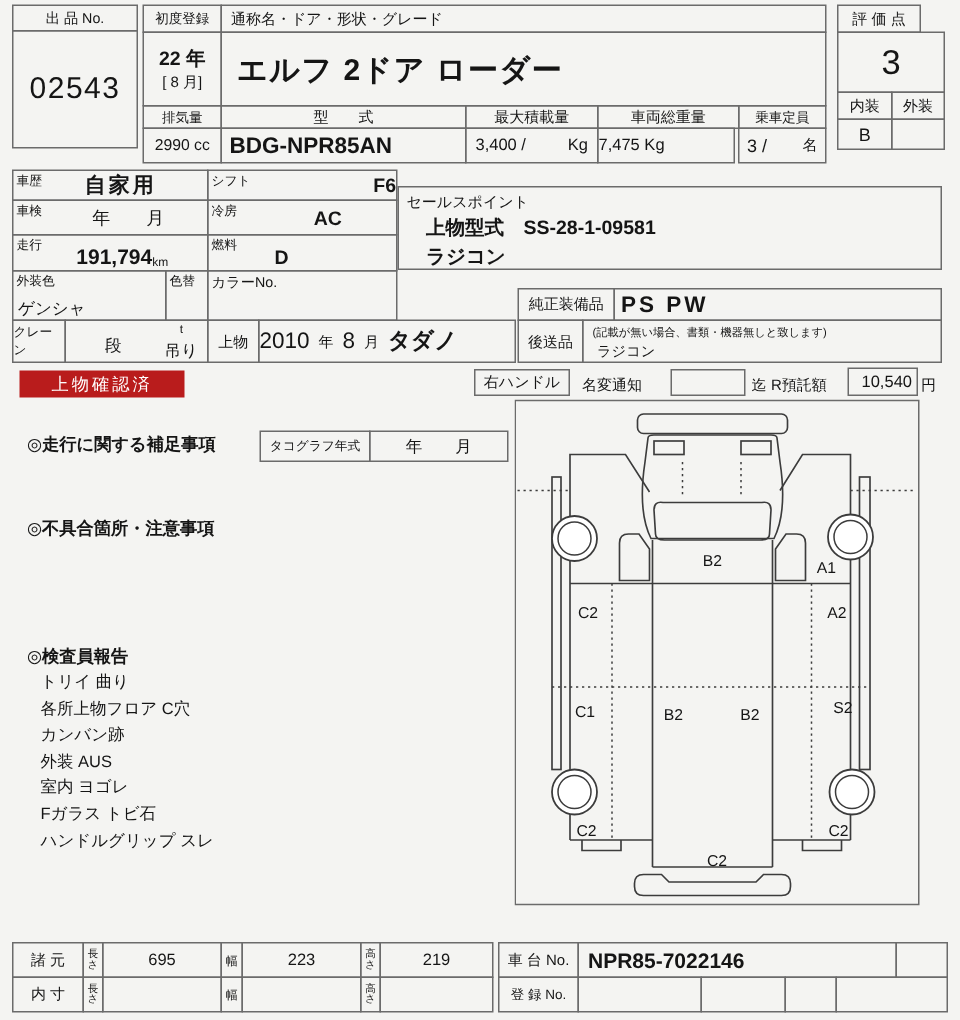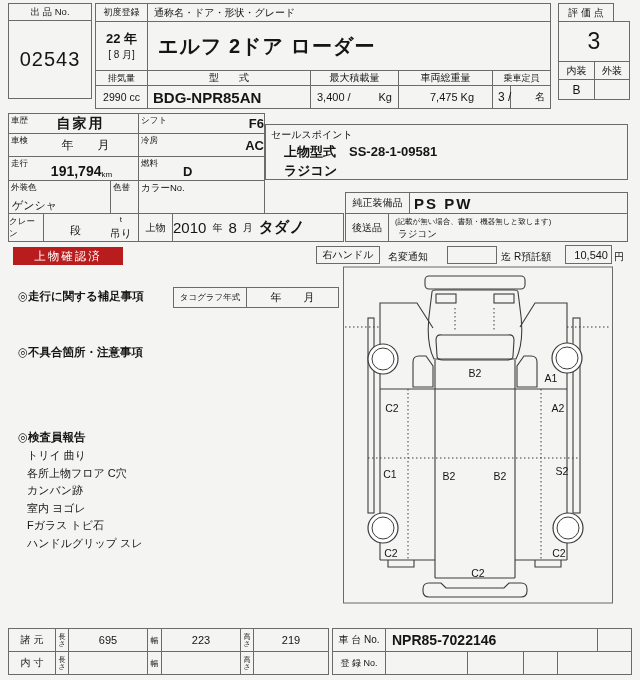--- a/index.html
+++ b/index.html
@@ -59,21 +59,21 @@
   <span class="lbl">最大積載量</span>
 </div>
 <div class="b" style="left:310px;top:85px;width:89px;height:24px;display:flex;align-items:center;justify-content:space-between;padding:0 6px">
   <span style="font-size:11px">3,400 /</span>
   <span style="font-size:11px">Kg</span>
 </div>
 
 <div class="b c" style="left:398px;top:70px;width:95px;height:16px">
   <span class="lbl">車両総重量</span>
 </div>
-<div class="b" style="left:398px;top:85px;width:113px;height:24px;display:flex;align-items:center;justify-content:center;padding-right:5px">
+<div class="b" style="left:398px;top:85px;width:92px;height:24px;display:flex;align-items:center;justify-content:flex-start;padding-right:5px">
   <span style="font-size:11px">7,475 Kg</span>
 </div>
 
 <div class="b c" style="left:492px;top:70px;width:59px;height:16px">
   <span class="lbl" style="font-size:9px">乗車定員</span>
 </div>
 <div class="b" style="left:492px;top:85px;width:59px;height:24px;display:flex;align-items:center;justify-content:space-between;padding:0 5px">
   <span style="font-size:12px">3 /</span>
   <span style="font-size:10px">名</span>
 </div>
@@ -102,21 +102,21 @@
   <span style="font-size:14px;font-weight:600;letter-spacing:2px;padding-left:14px">自家用</span>
 </div>
 <div class="b cell" style="left:138px;top:113px;width:127px;height:21px;justify-content:flex-end">
   <span class="corner">シフト</span>
   <span style="font-size:13px;font-weight:600;padding-left:34px">F6</span>
 </div>
 <div class="b cell" style="left:8px;top:133px;width:131px;height:24px">
   <span class="corner">車検</span>
   <span style="font-size:12px;padding-left:24px">年　　月</span>
 </div>
-<div class="b cell" style="left:138px;top:133px;width:127px;height:24px;justify-content:flex-end">
+<div class="b cell" style="left:138px;top:133px;width:127px;height:24px;justify-content:center">
   <span class="corner">冷房</span>
   <span style="font-size:13px;font-weight:600;padding-left:34px">AC</span>
 </div>
 <div class="b cell" style="left:8px;top:156px;width:131px;height:25px">
   <span class="corner">走行</span>
   <span style="font-size:14px;font-weight:600;padding-left:16px;padding-top:4px">191,794</span>
   <span style="font-size:8px;padding-top:12px">km</span>
 </div>
 <div class="b cell" style="left:138px;top:156px;width:127px;height:25px;justify-content:flex-start">
   <span class="corner">燃料</span>
@@ -192,20 +192,21 @@
 </div>
 <div class="b c" style="left:246px;top:287px;width:93px;height:21px">
   <span style="font-size:11px">年　　月</span>
 </div>
 <span class="a title" style="left:18px;top:345px">◎不具合箇所・注意事項</span>
 <span class="a title" style="left:18px;top:430px">◎検査員報告</span>
 <div class="a" style="left:27px;top:447px;width:220px;font-size:11px;line-height:17.6px">
   <div>トリイ 曲り</div>
   <div>各所上物フロア C穴</div>
   <div>カンバン跡</div>
+  <div>外装 AUS</div>
   <div>室内 ヨゴレ</div>
   <div>Fガラス トビ石</div>
   <div>ハンドルグリップ スレ</div>
 </div>
 
 <svg class="a" style="left:343px;top:266px" width="271" height="338" viewBox="0 0 271 338">
   <g fill="none" stroke="#6b6b6b" stroke-width="1">
     <rect x="0.5" y="1" width="269" height="336"></rect>
   </g>
   <g fill="none" stroke="#3c3c3c" stroke-width="1.1">

